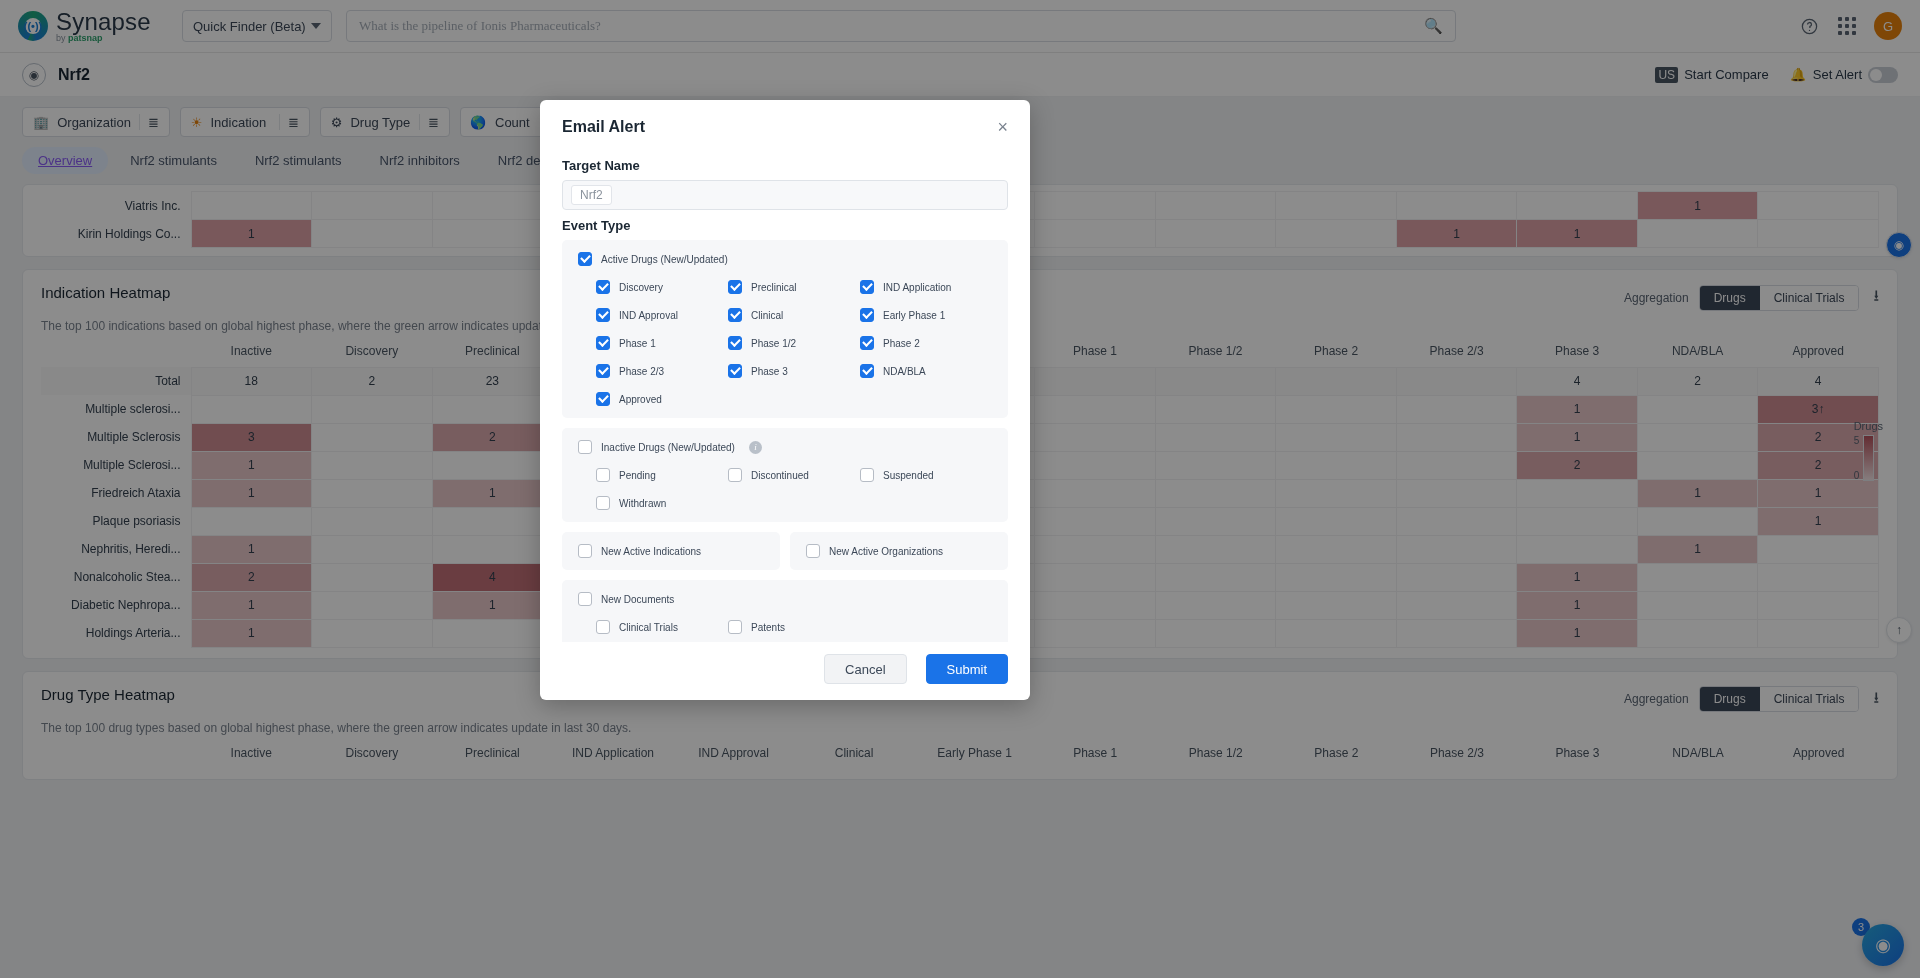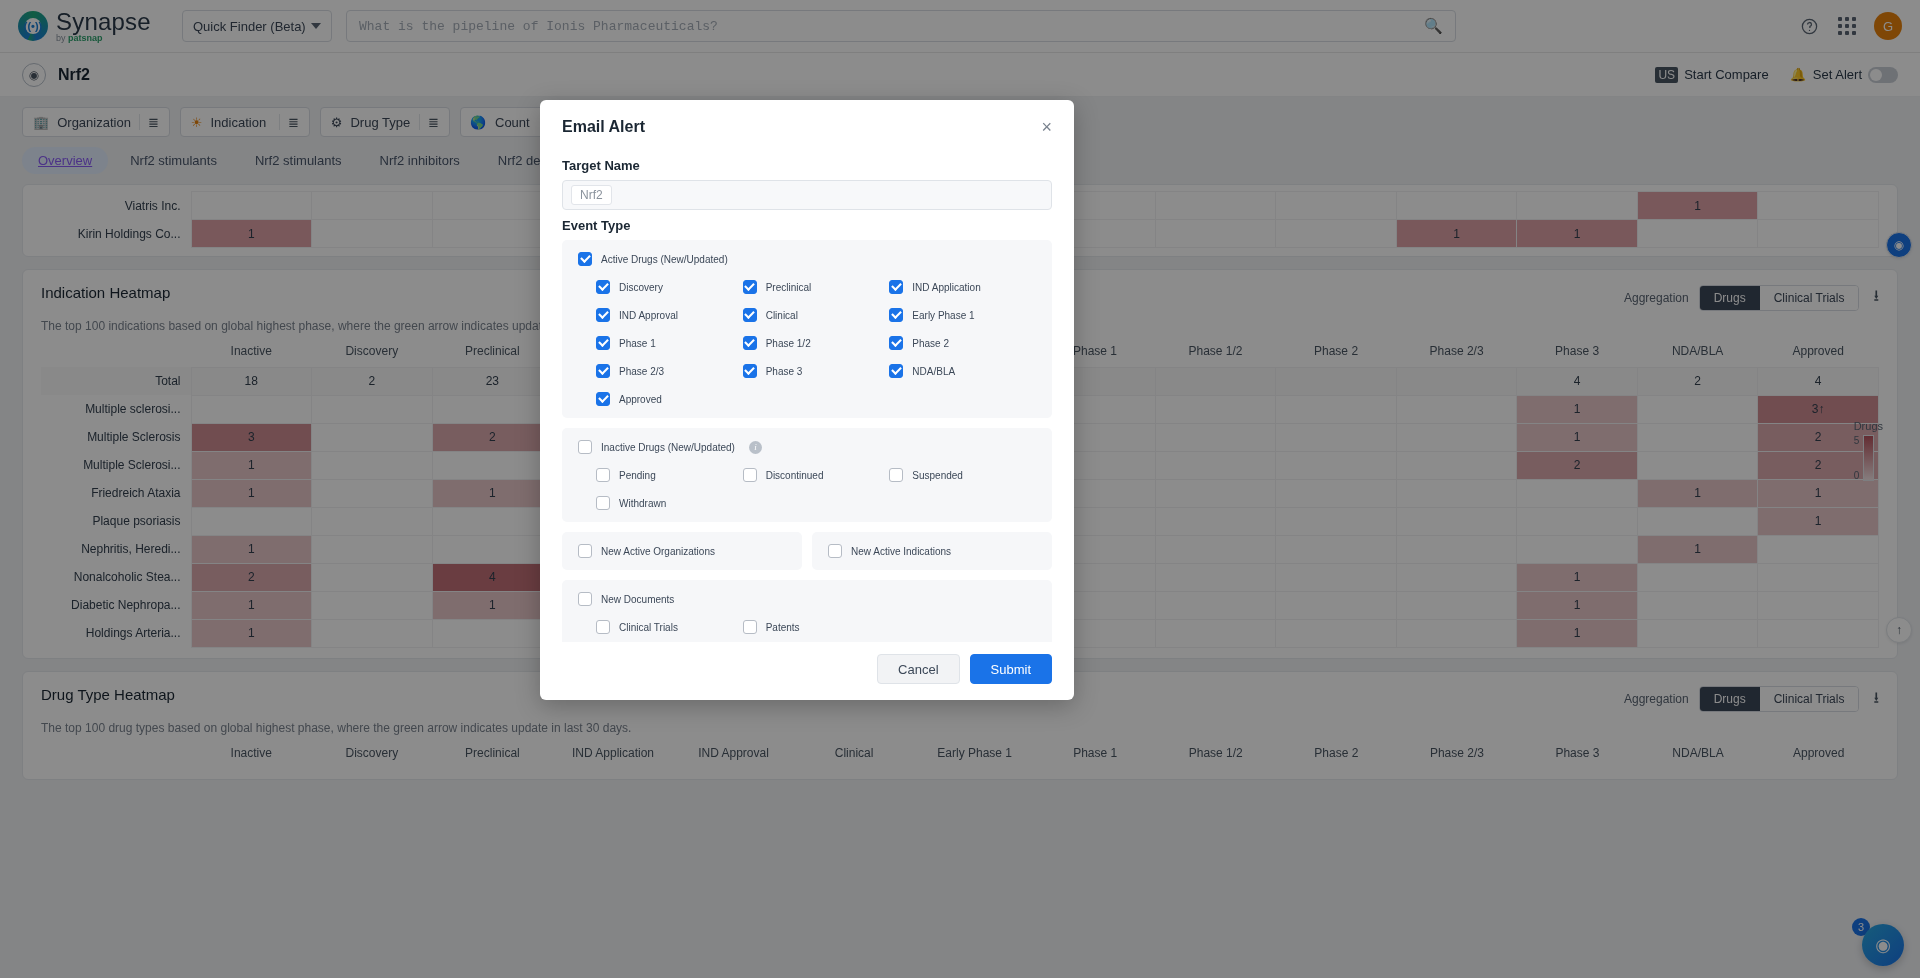--- a/index.html
+++ b/index.html
@@ -44,21 +44,21 @@
   }
   .caret { width: 0; height: 0; border-left: 5px solid transparent; border-right: 5px solid transparent; border-top: 6px solid #5a6573; }
 
   .searchbar {
     flex: 1; height: 32px; border: 1px solid #d9dde3; border-radius: 4px;
     background: #fff; display: flex; align-items: center; padding: 0 12px;
     max-width: 1110px;
   }
   .searchbar input {
     flex: 1; border: none; outline: none; font-size: 13px; color: #2b3a4a;
-    font-family: Liberation Mono, monospace; background: transparent;
+    font-family: Liberation Serif, serif; background: transparent;
   }
   .searchbar input::placeholder { color: #a6aeb8; }
   .search-icon { color: #4a5663; font-size: 15px; cursor: pointer; }
 
   .topbar-right { display: flex; align-items: center; gap: 16px; margin-left: auto; padding-left: 10px; }
   .icon-btn { width: 22px; height: 22px; color: #5a6573; cursor: pointer; display:flex; align-items:center; justify-content:center; }
   .avatar {
     width: 28px; height: 28px; border-radius: 50%; background: #e8820c; color: #fff;
     display: flex; align-items: center; justify-content: center; font-size: 13px; cursor: pointer;
   }
@@ -143,21 +143,21 @@
     position: absolute; right: 50px; bottom: 42px; min-width:18px; height:18px; border-radius:9px;
     background:#1a73e8; color:#fff; font-size:11px; display:flex; align-items:center;
     justify-content:center; padding:0 5px;
   }
 
   
   .overlay {
     position: absolute; inset: 0; background: rgba(0,0,0,.45); z-index: 50;
   }
   .modal {
-    position: absolute; left: 540px; top: 100px; width: 534px; height: 600px;
+    position: absolute; left: 540px; top: 100px; width: 490px; height: 600px;
     background: #fff; border-radius: 6px; z-index: 60; display: flex; flex-direction: column;
     box-shadow: 0 6px 24px rgba(0,0,0,.25);
   }
   .modal-head { padding: 18px 22px 6px; display: flex; align-items: flex-start; }
   .modal-title { font-size: 16px; font-weight: bold; color: #1b2733; }
   .modal-close { margin-left: auto; font-size: 18px; color: #7a838f; cursor: pointer; line-height: 1; }
   .modal-body { flex: 1; overflow-y: auto; padding: 8px 22px 4px; position: relative; }
   .modal-body::-webkit-scrollbar { width: 7px; }
   .modal-body::-webkit-scrollbar-thumb { background: #c4c9d0; border-radius: 4px; }
   .modal-body::-webkit-scrollbar-track { background: #f0f1f3; }
@@ -191,21 +191,21 @@
   .cb-label { font-size: 10px; color: #3c4858; cursor: pointer; }
   .info-i {
     width: 13px; height: 13px; border-radius: 50%; background: #b9c0c9; color: #fff;
     font-size: 9px; display: inline-flex; align-items: center; justify-content: center;
     margin-left: 5px; cursor: pointer; font-style: italic; font-family: "Liberation Serif", serif;
   }
   .row2 { display: grid; grid-template-columns: 1fr 1fr; gap: 10px; margin-bottom: 10px; }
   .row2 .group { margin-bottom: 0; }
 
   .modal-foot {
-    padding: 12px 22px 16px; display: flex; justify-content: flex-end; gap: 10px;
+    padding: 12px 22px 16px; display: flex; justify-content: flex-end; gap: 19px;
   }
   .btn {
     height: 30px; border-radius: 4px; font-size: 13px; padding: 0 20px; cursor: pointer;
     display: flex; align-items: center; font-family: "Liberation Sans", sans-serif;
   }
   .btn-cancel { background: #f2f3f5; border: 1px solid #dfe3e8; color: #3c4858; }
   .btn-submit { background: #1a73e8; border: 1px solid #1a73e8; color: #fff; }
 </style>
 </head>
 <body>
@@ -713,27 +713,27 @@
             <span class="cb"></span>
             <span class="cb-label">Withdrawn</span>
           </div>
       </div>
     </div>
 
     <div class="row2">
       <div class="group" style="padding:12px 16px">
         <div class="cb-row">
           <span class="cb"></span>
-          <span class="cb-label">New Active Organizations</span>
+          <span class="cb-label">New Active Indications</span>
         </div>
       </div>
       <div class="group" style="padding:12px 16px">
         <div class="cb-row">
           <span class="cb"></span>
-          <span class="cb-label">New Active Indications</span>
+          <span class="cb-label">New Active Organizations</span>
         </div>
       </div>
     </div>
 
     <div class="group">
       <div class="cb-row">
         <span class="cb"></span>
         <span class="cb-label">New Documents</span>
       </div>
       <div class="cb2grid" style="grid-template-columns:1fr 1fr 1fr">

